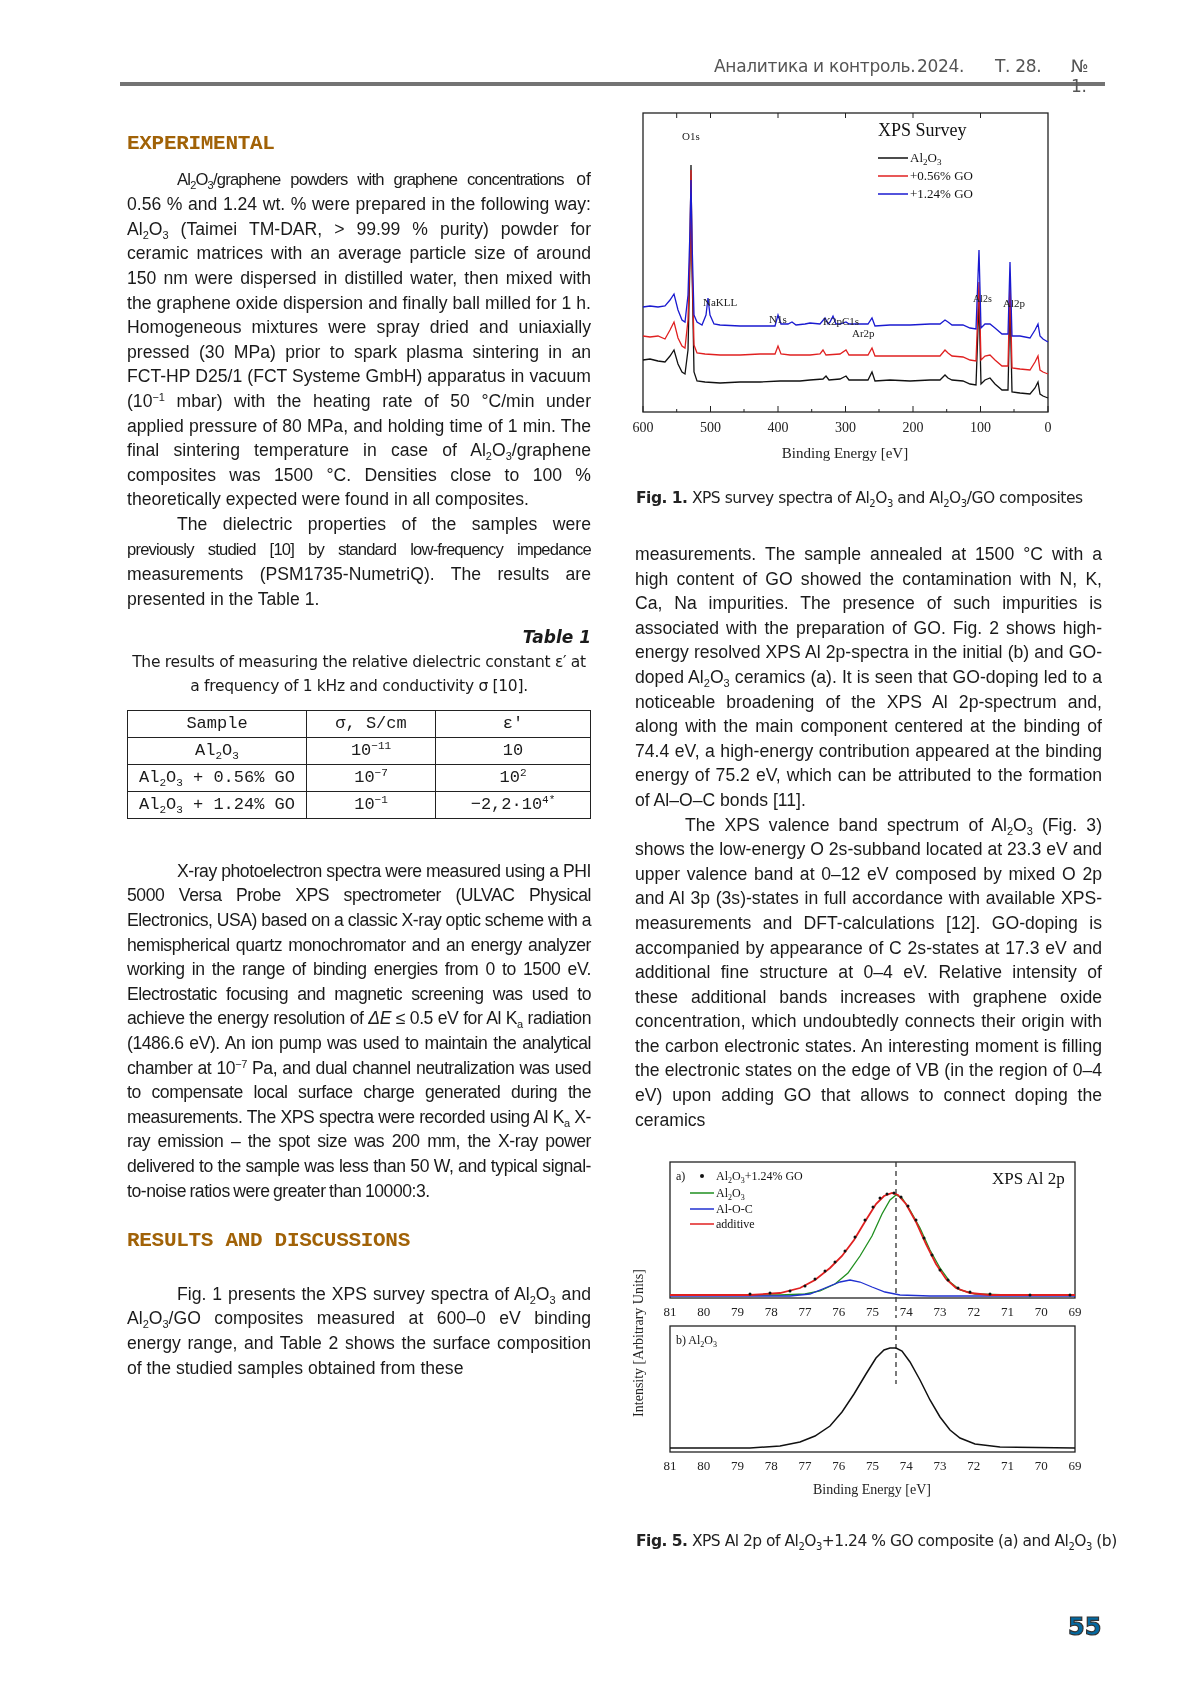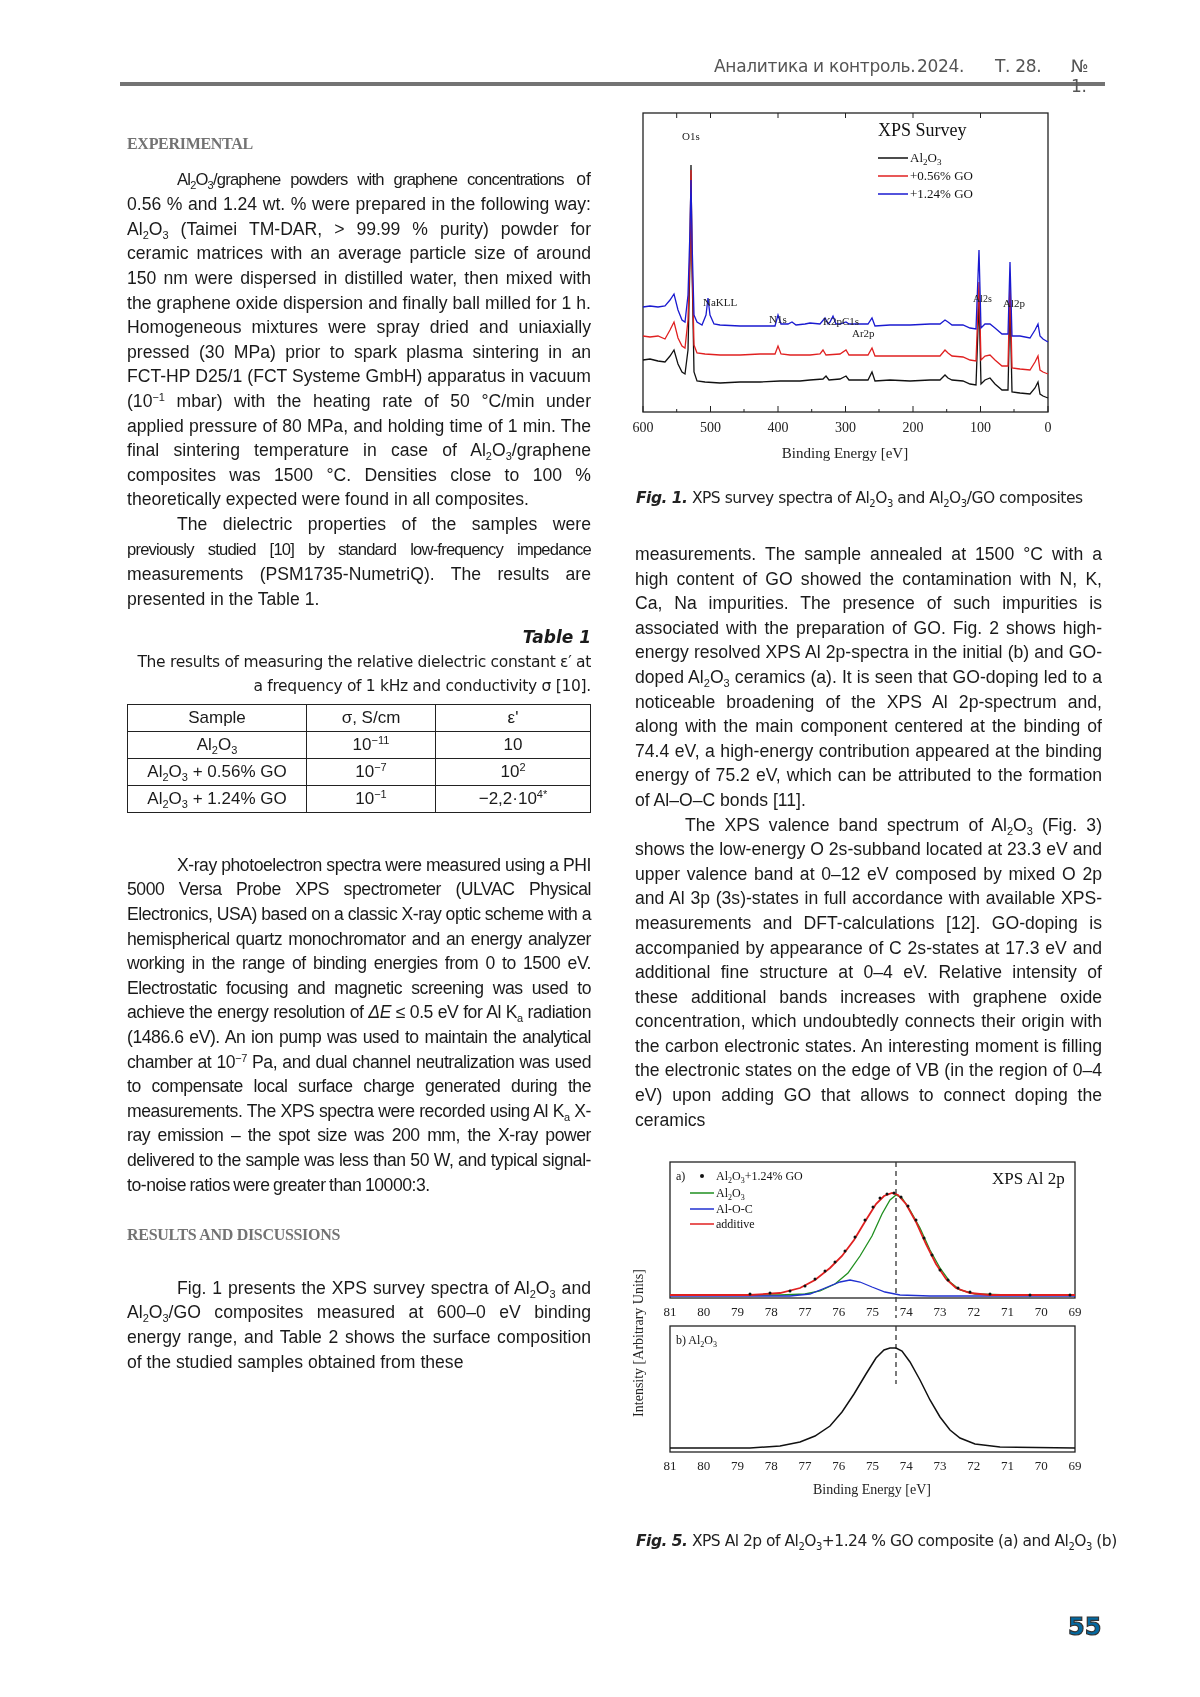--- a/index.html
+++ b/index.html
@@ -9,34 +9,34 @@
          border-bottom:4px solid #737373; }
   .running-head .rh { position:absolute; top:4px; font-family:"DejaVu Sans", sans-serif;
          font-size:17px; color:#555; letter-spacing:-0.3px; }
   .col { position:absolute; font-size:17.6px; line-height:24.6px; text-align:justify; }
   .col-left { left:127px; width:464px; }
   .col-right { left:635px; width:467px; }
   p { margin:0; }
   .indent { text-indent:50px; }
   .cond { letter-spacing:-0.45px; word-spacing:-1px; }
   .cond2 { letter-spacing:-0.8px; word-spacing:-1.5px; font-size:16.6px; }
-  h2 { font-family:Liberation Serif, serif; font-size:16px; font-weight:bold;
-       margin:0; letter-spacing:-0.3px; color:#737373; }
+  h2 { font-family:Liberation Mono, monospace; font-size:21px; font-weight:bold;
+       margin:0; letter-spacing:-0.3px; color:#a16207; }
   sub { font-size:11px; vertical-align:-4px; line-height:0; }
   sup { font-size:11px; vertical-align:6px; line-height:0; }
   .table-num { font-family:"DejaVu Sans", sans-serif; font-weight:bold; font-size:17px;
        text-align:right;font-style:italic; }
   .table-cap { font-family:"DejaVu Sans", sans-serif; font-size:15.5px; line-height:24px;
-       text-align:right; letter-spacing:-0.3px; }
-  table.t1 { border-collapse:collapse; width:464px; margin-top:6px; font-size:17px; }
+       text-align:center; letter-spacing:-0.3px; }
+  table.t1 { border-collapse:collapse; width:464px; margin-top:12px; font-size:17px;font-family:Liberation Mono, monospace; }
   table.t1 td { border:1.5px solid #222; text-align:center; height:26px; padding:0 4px; line-height:22px; }
   .foot { font-family:"DejaVu Sans", sans-serif; font-size:15.5px; margin-top:4px; letter-spacing:-0.3px; }
   .fig-cap { position:absolute; font-family:"DejaVu Sans", sans-serif; font-size:15.5px;
        letter-spacing:-0.5px; color:#222; white-space:nowrap; }
-  .fig-cap b { font-weight:bold;font-style:italic; }
+  .fig-cap b { font-weight:bold; }
   .fig-cap sub { font-size:10px; }
   svg text { font-family:"Liberation Serif", serif; }
   .page-num { position:absolute; left:1068px; top:1577px; font-family:"DejaVu Sans", sans-serif;
        font-size:24px; font-weight:bold; color:#0369a1;margin-top:36px; -webkit-text-stroke:1.2px #333; }
 </style>
 </head>
 <body>
 
 <div class="running-head">
   <span class="rh" style="left:594px">Аналитика и контроль.</span>

